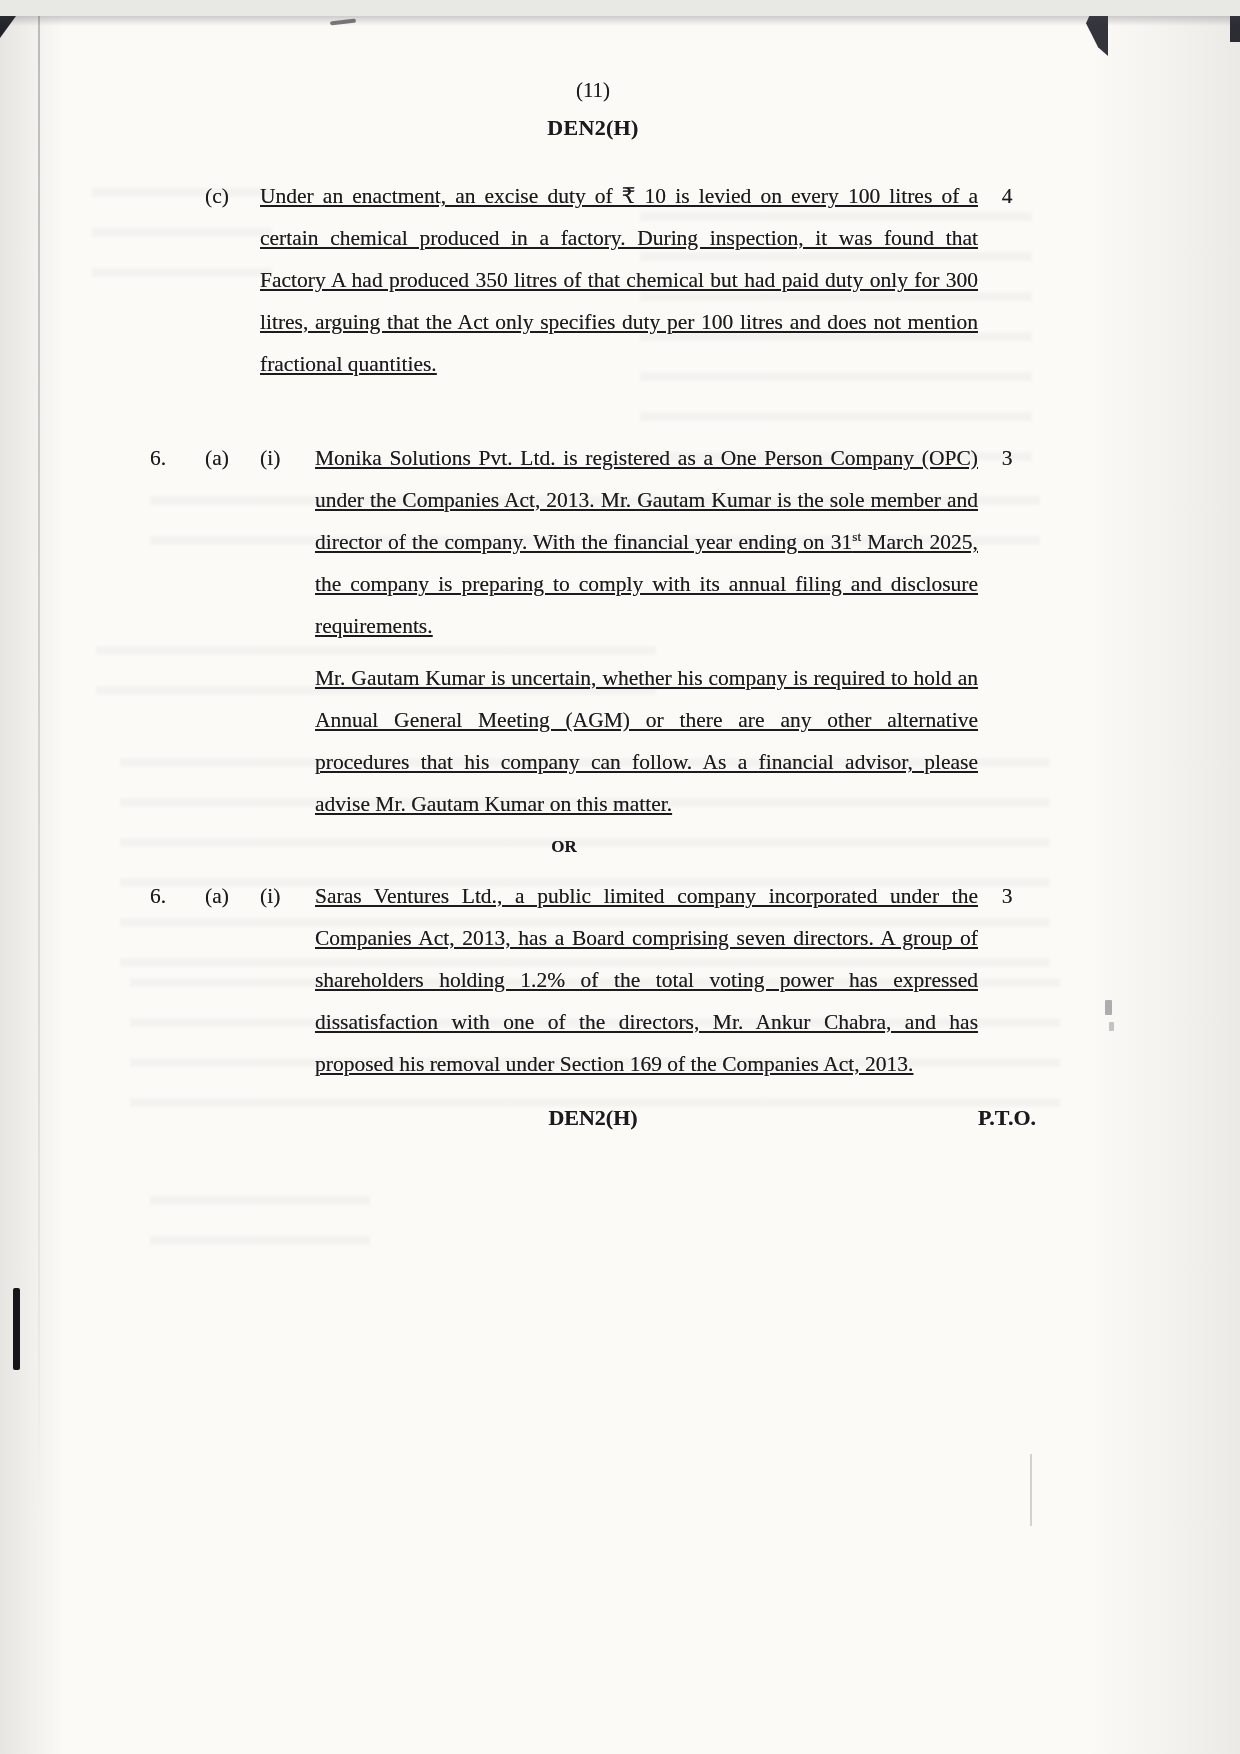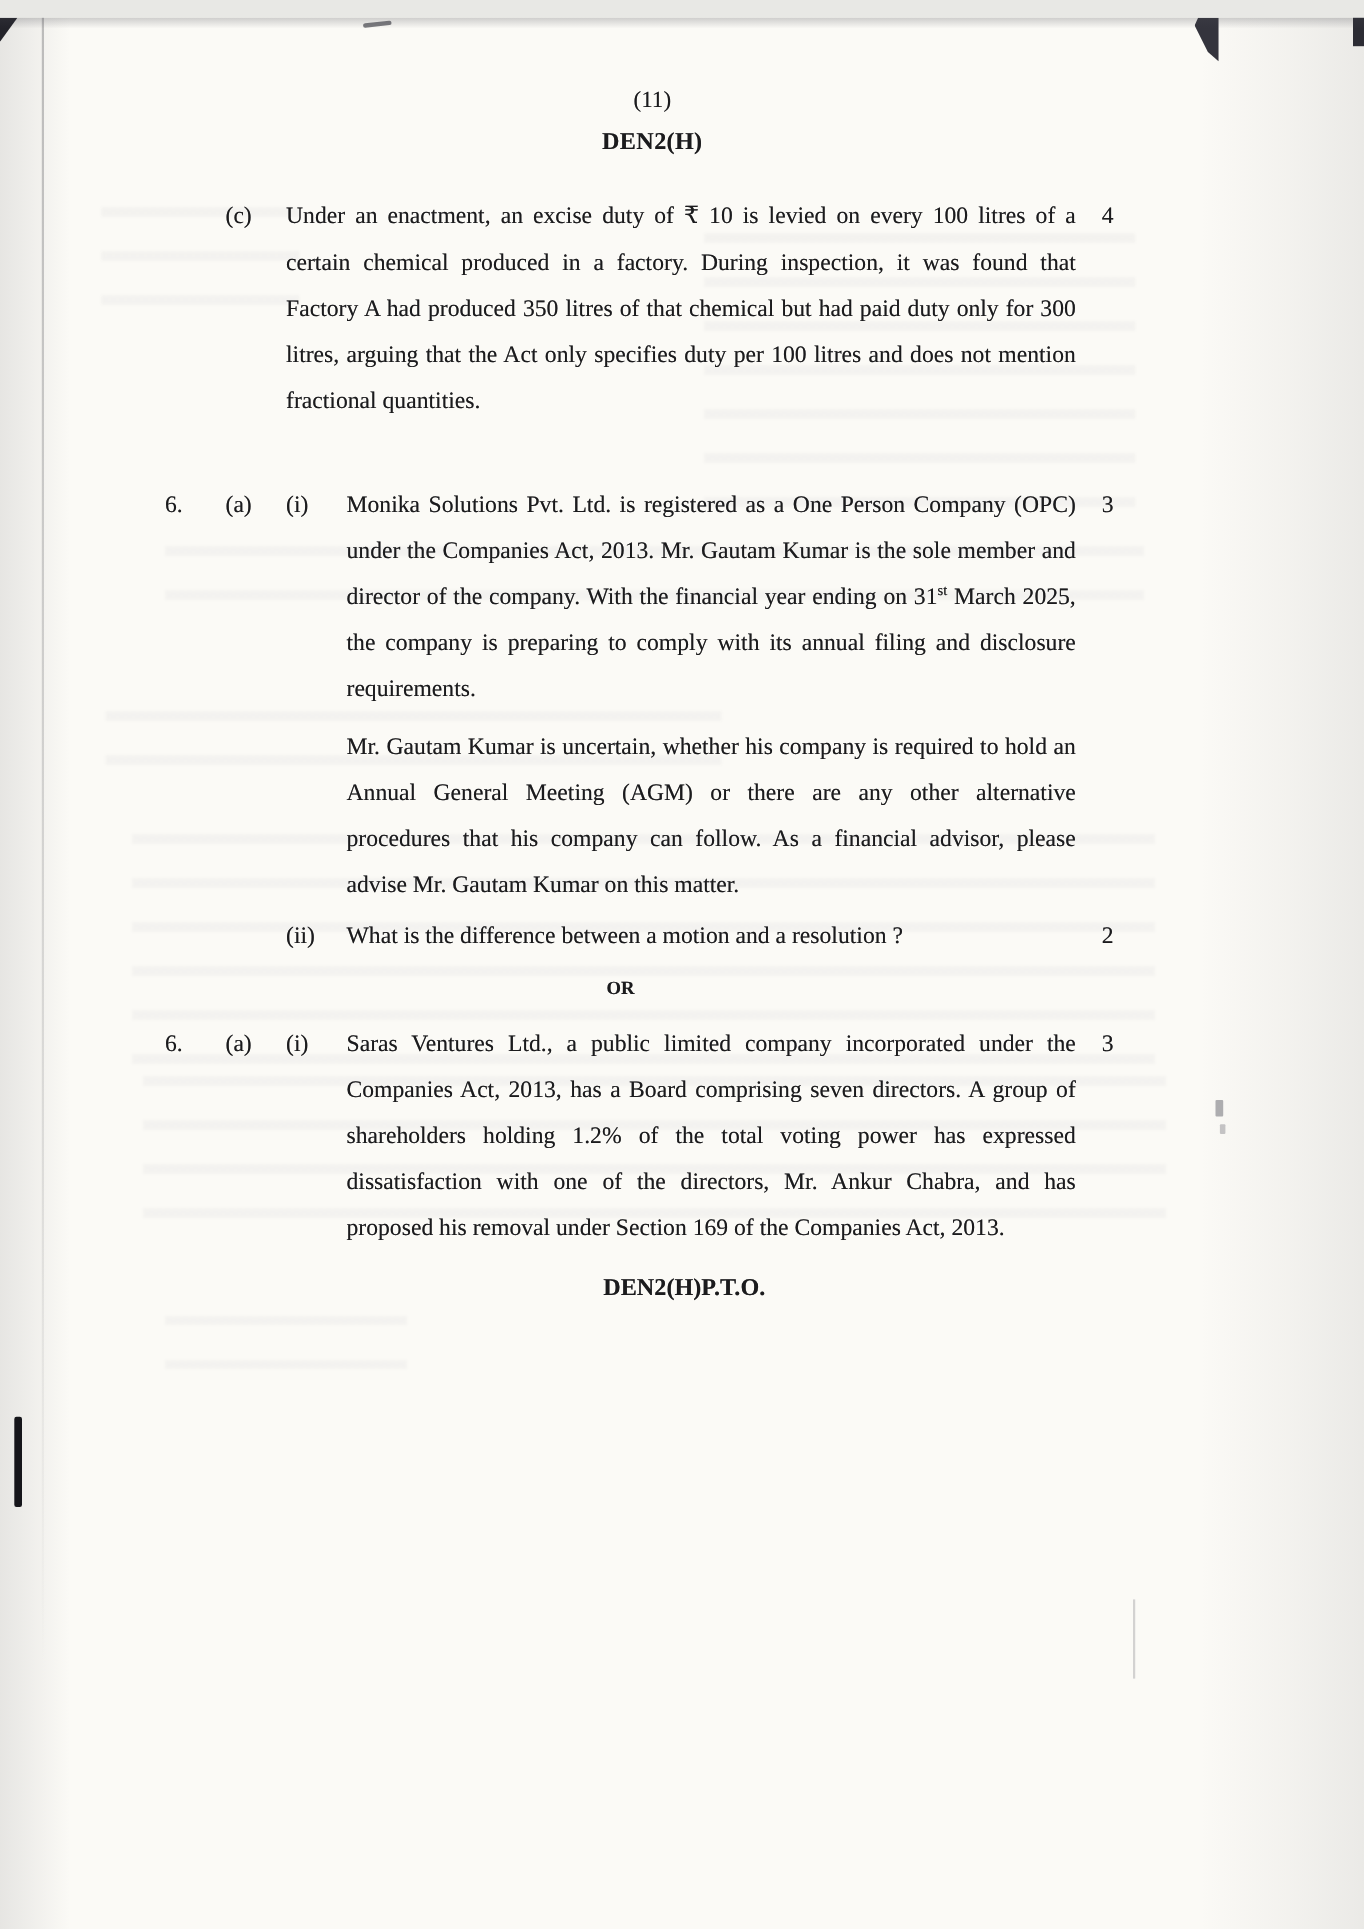--- a/index.html
+++ b/index.html
@@ -69,35 +69,35 @@
   .q-row { display: grid; grid-template-columns: 55px 55px 55px 1fr 58px;
     font-size: 21.5px; line-height: 42px; }
   .q-cell-main  { grid-column: 1; grid-row: 1; }
   .q-cell-sub   { grid-column: 2; grid-row: 1; }
   .q-cell-roman { grid-column: 3; grid-row: 1; }
   .q-text { grid-row: 1; }
   .q-text.indent-2 { grid-column: 3 / 5; }
   .q-text.indent-3 { grid-column: 4 / 5; }
   .q-marks { grid-column: 5; grid-row: 1; text-align: center; }
 
-  .q-text p { margin: 0 0 10px; text-align: justify; }
+  .q-text p { margin: 0 0 10px; text-align: justify; text-decoration: underline; }
   .q-text p:last-child { margin-bottom: 0; }
   sup { font-size: 0.62em; line-height: 0; }
 
   #q-c      { margin-bottom: 52px; }
   #q6-first { margin-bottom: 4px; }
   #q6-ii    { margin-bottom: 10px; }
   #q6-or    { margin-bottom: 0; }
 
   .q-separator { font-weight: 700; font-size: 17px; text-align: center;
     padding-right: 58px; margin: 4px 0 10px; line-height: 36px; }
 
   .page-footer { display: grid; grid-template-columns: 1fr auto 1fr;
     margin-top: 20px; font-size: 22px; font-weight: 700; }
-  .footer-pto { text-align: left; }
+  .footer-pto { text-align: right; }
 </style>
 </head>
 <body>
 
 <div class="page">
 
   <div class="edge-shade-left"></div>
   <div class="edge-line-left"></div>
 
   <div class="ghost g1"></div>
@@ -137,29 +137,20 @@
         <div class="q-row" id="q6-first">
           <div class="q-cell-main">6.</div>
           <div class="q-cell-sub">(a)</div>
           <div class="q-cell-roman">(i)</div>
           <div class="q-text indent-3">
             <p><span>Monika Solutions Pvt. Ltd. is registered as a One Person Company (OPC) under the Companies Act, 2013. Mr. Gautam Kumar is the sole member and director of the company. With the financial year ending on 31</span><sup>st</sup><span> March 2025, the company is preparing to comply with its annual filing and disclosure requirements.</span></p>
             <p><span>Mr. Gautam Kumar is uncertain, whether his company is required to hold an Annual General Meeting (AGM) or there are any other alternative procedures that his company can follow. As a financial advisor, please advise Mr. Gautam Kumar on this matter.</span></p>
           </div>
           <div class="q-marks">3</div>
         </div>
-        <div class="q-row" id="q6-ii">
-          <div class="q-cell-main"></div>
-          <div class="q-cell-sub"></div>
-          <div class="q-cell-roman">(ii)</div>
-          <div class="q-text indent-3">
-            <p><span>What is the difference between a motion and a resolution ?</span></p>
-          </div>
-          <div class="q-marks">2</div>
-        </div>
         <div class="q-separator">OR</div>
         <div class="q-row" id="q6-or">
           <div class="q-cell-main">6.</div>
           <div class="q-cell-sub">(a)</div>
           <div class="q-cell-roman">(i)</div>
           <div class="q-text indent-3">
             <p><span>Saras Ventures Ltd., a public limited company incorporated under the Companies Act, 2013, has a Board comprising seven directors. A group of shareholders holding 1.2% of the total voting power has expressed dissatisfaction with one of the directors, Mr. Ankur Chabra, and has proposed his removal under Section 169 of the Companies Act, 2013.</span></p>
           </div>
           <div class="q-marks">3</div>
         </div>

